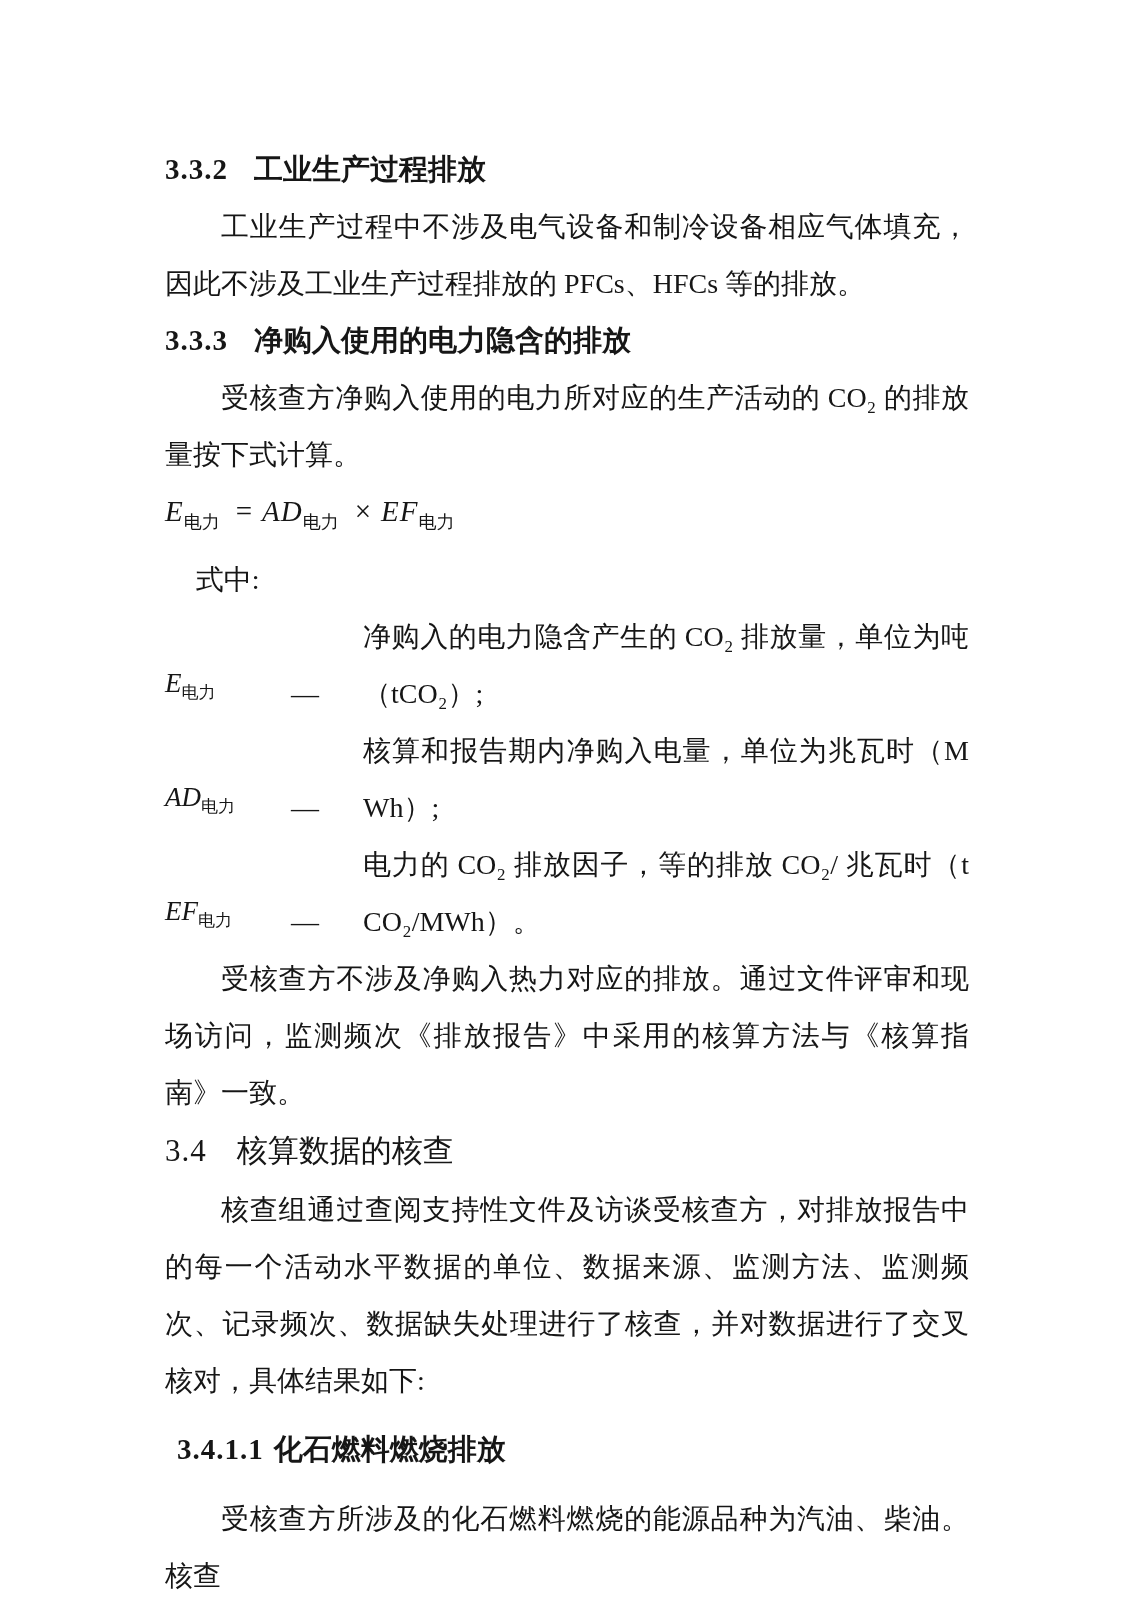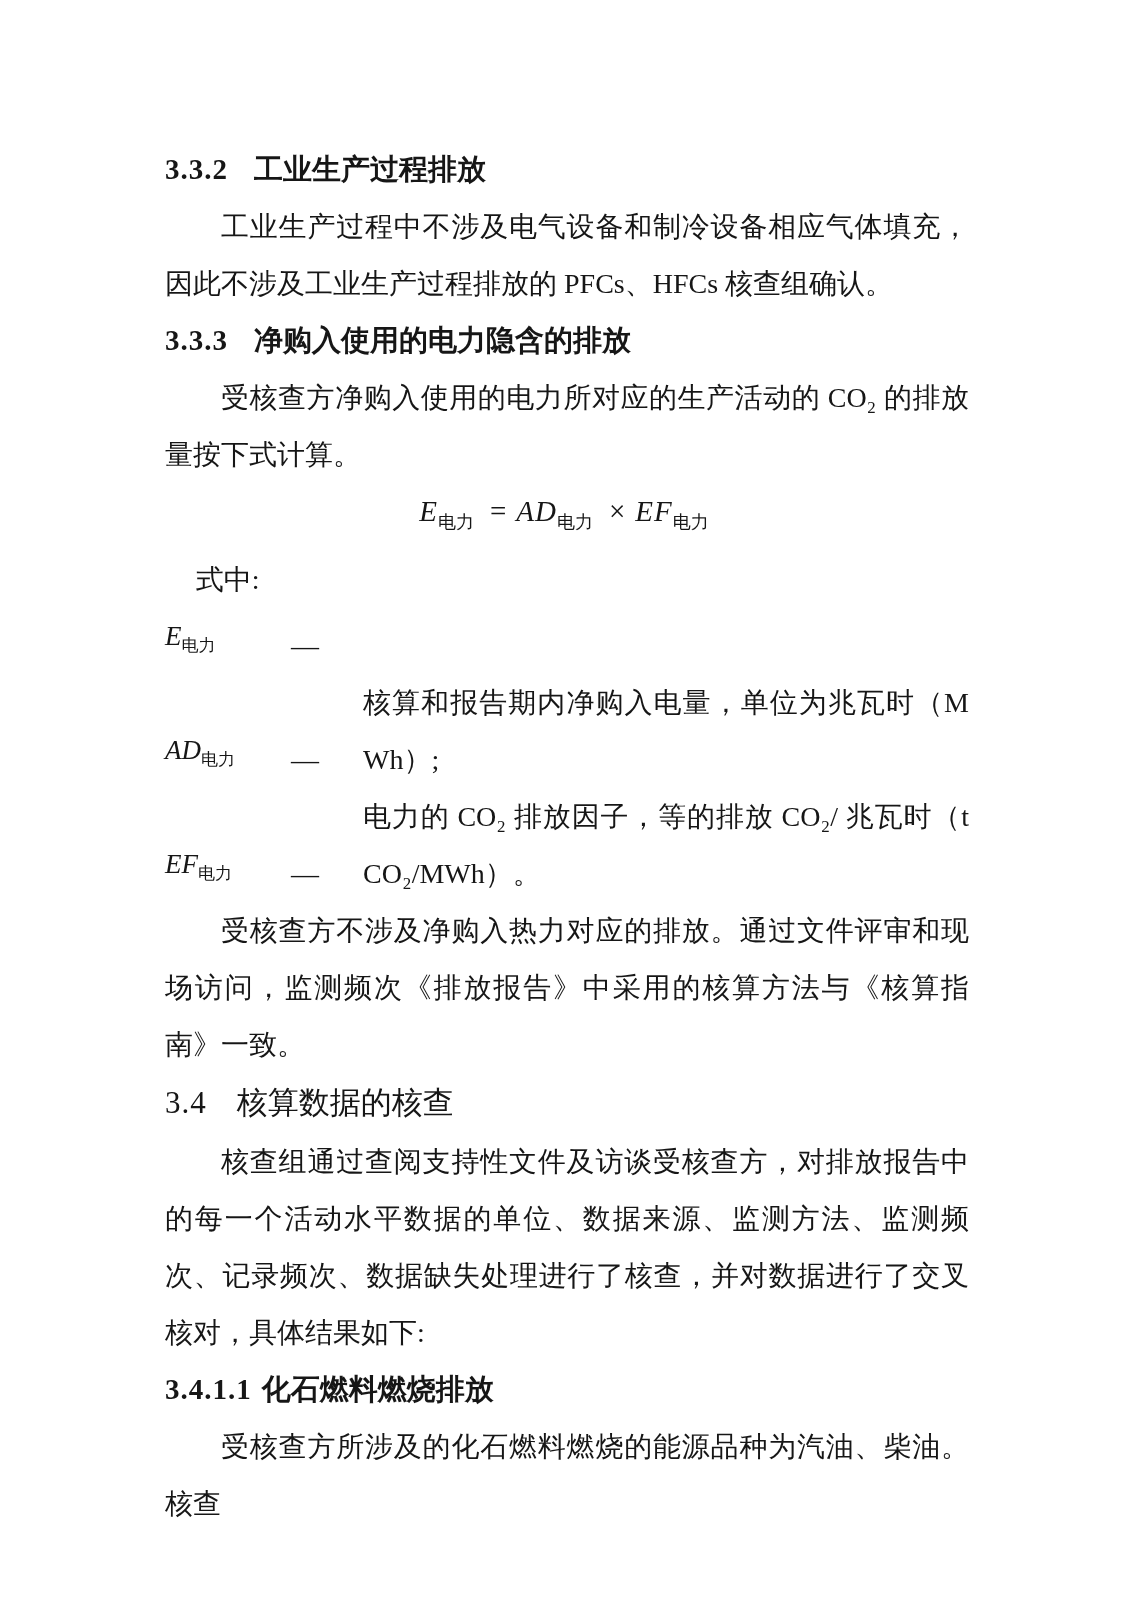--- a/index.html
+++ b/index.html
@@ -28,21 +28,21 @@
   .heading-l2 {
     font-size: 31px;
     line-height: 60px;
     font-weight: normal;
     margin: 0;
   }
   .heading-l4 {
     font-size: 29px;
     line-height: 57px;
     font-weight: bold;
-    margin: 0;
+    margin: 12px;
   }
   .h-num { margin-right: 26px; letter-spacing: 1px; }
   .heading-l2 .h-num { margin-right: 30px; }
   .heading-l4 .h-num { margin-right: 10px; }
   .para {
     font-size: 28px;
     line-height: 57px;
     text-align: justify;
     text-indent: 2em;
     margin: 0;
@@ -50,21 +50,20 @@
   }
   .where-label {
     font-size: 28px;
     line-height: 57px;
     text-indent: 1.1em;
     margin: 0;
   }
   .formula-row {
     font-size: 29px;
     line-height: 57px;
-    text-align: center;
     margin: 0;
   }
   .formula-row .var {
     font-style: italic;
     letter-spacing: 1px;
   }
   .formula-row sub {
     font-size: 18px;
     font-style: normal;
     margin-right: 6px;
@@ -102,33 +101,34 @@
     word-break: break-all;
   }
 </style>
 </head>
 <body>
 
 <div class="page">
 
   <h3 class="heading-l3"><span class="h-num">3.3.2</span><span>工业生产过程排放</span></h3>
 
-  <p class="para">工业生产过程中不涉及电气设备和制冷设备相应气体填充，因此不涉及工业生产过程排放的 PFCs、HFCs 核查组确认。</p>
+  <p class="para">工业生产过程中不涉及电气设备和制冷设备相应气体填充，因此不涉及工业生产过程排放的 PFCs、HFCs 等的排放。</p>
 
   <h3 class="heading-l3"><span class="h-num">3.3.3</span><span>净购入使用的电力隐含的排放</span></h3>
 
   <p class="para">受核查方净购入使用的电力所对应的生产活动的 CO₂ 的排放量按下式计算。</p>
 
   <p class="formula-row"><span class="var">E</span><sub>电力</sub><span class="op">=</span><span class="var">AD</span><sub>电力</sub><span class="op">×</span><span class="var">EF</span><sub>电力</sub></p>
 
   <p class="where-label">式中:</p>
 
   <div class="def-row">
     <div class="def-symbol"><span>E</span><sub>电力</sub></div>
     <div class="def-dash">—</div>
+    <div class="def-desc">净购入的电力隐含产生的 CO₂ 排放量，单位为吨（tCO₂）;</div>
   </div>
 
   <div class="def-row">
     <div class="def-symbol"><span>AD</span><sub>电力</sub></div>
     <div class="def-dash">—</div>
     <div class="def-desc">核算和报告期内净购入电量，单位为兆瓦时（MWh）;</div>
   </div>
 
   <div class="def-row">
     <div class="def-symbol"><span>EF</span><sub>电力</sub></div>

